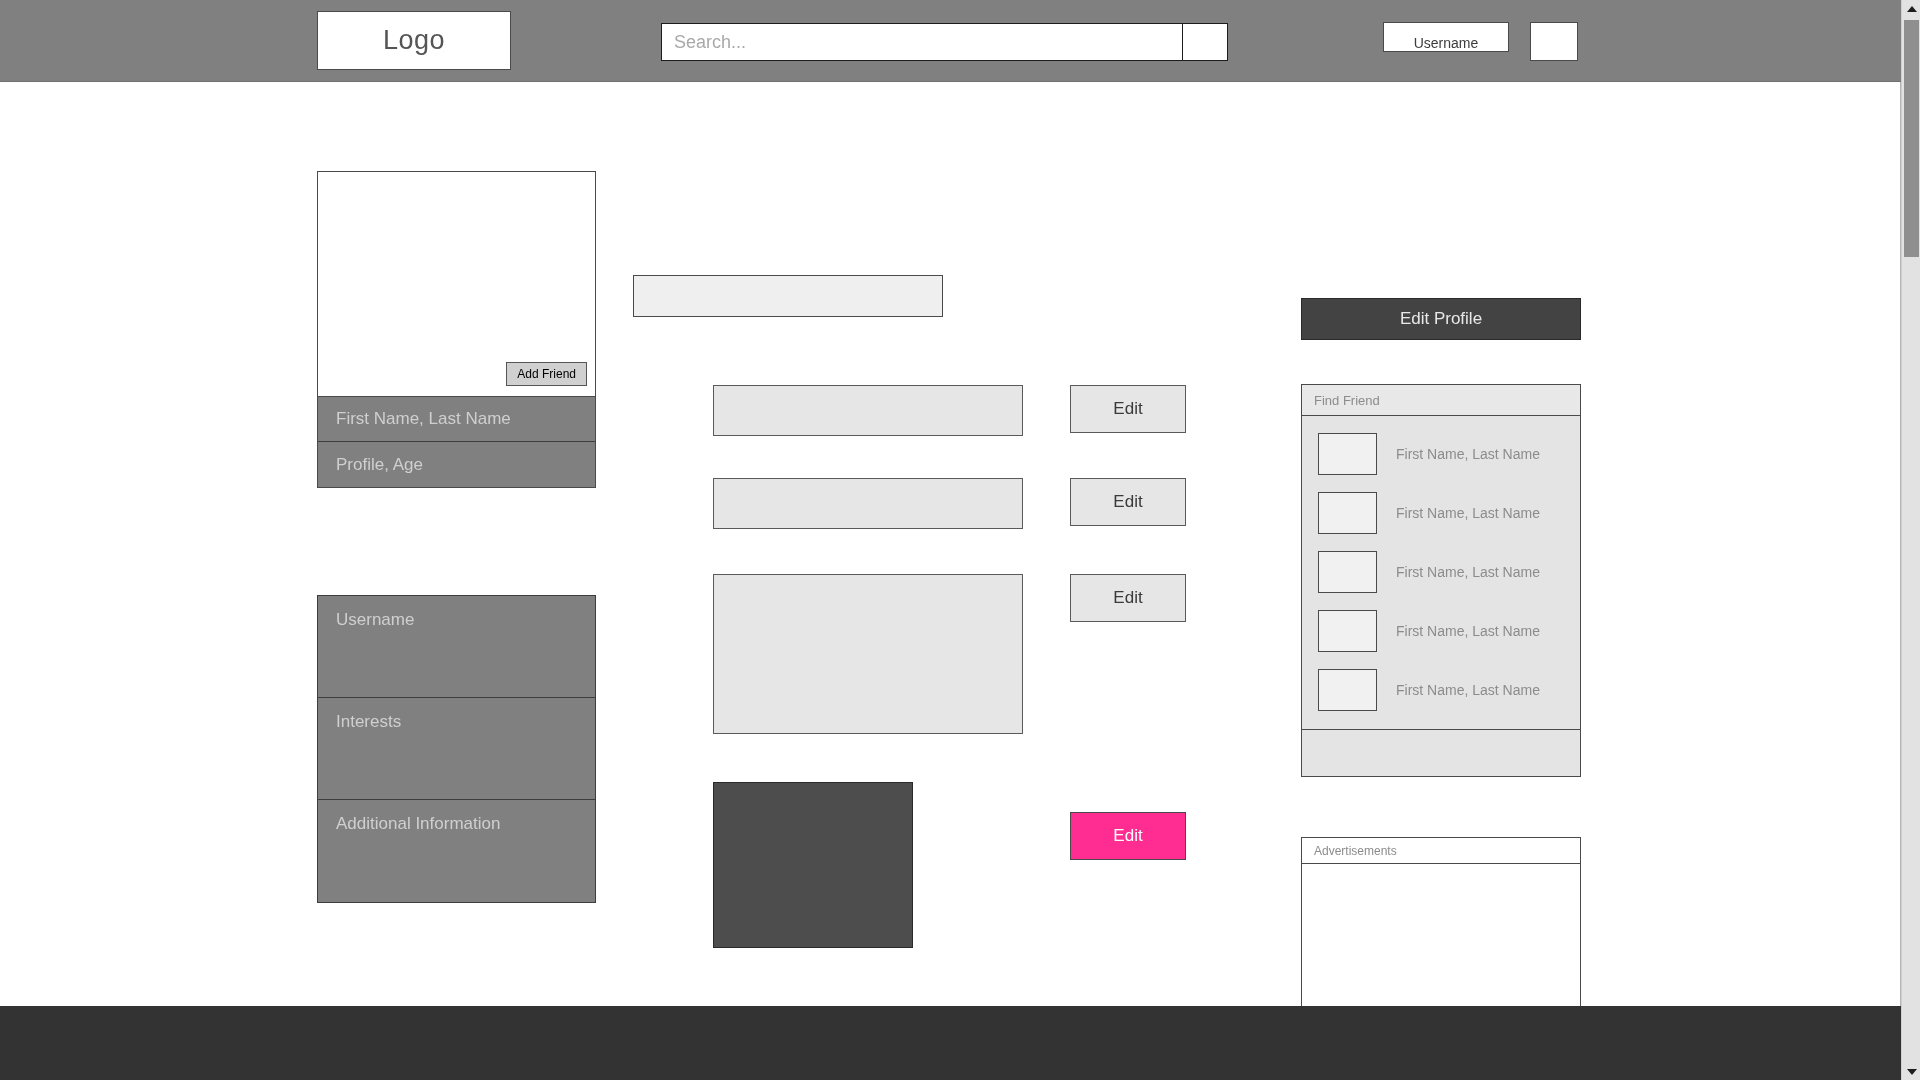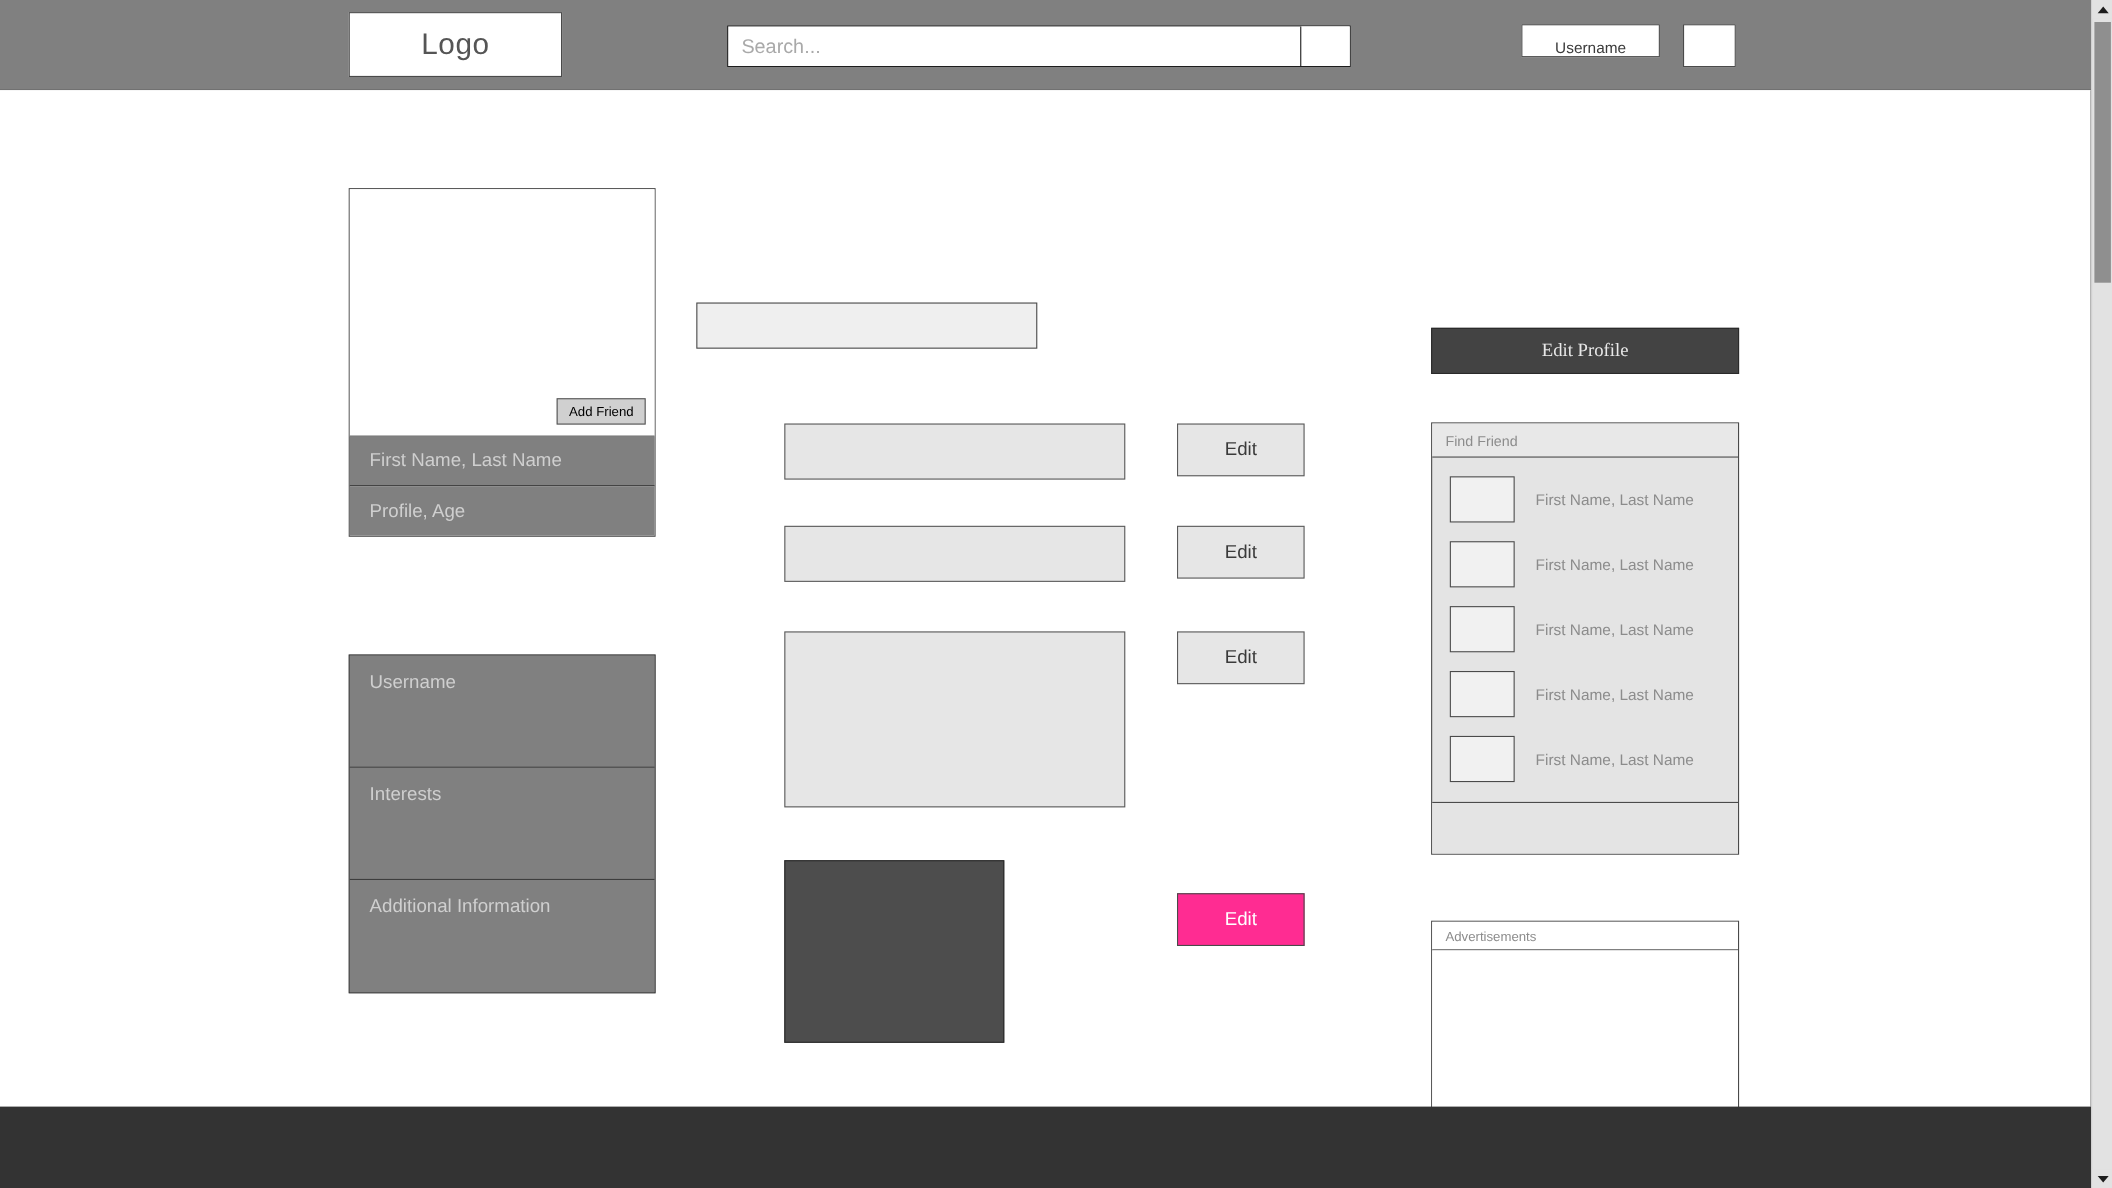--- a/index.html
+++ b/index.html
@@ -215,21 +215,21 @@
   
   .edit-profile-btn {
     position: absolute;
     left: 1301px; top: 216px;
     width: 280px; height: 42px;
     background: #434343;
     border: 1px solid #2a2a2a;
     color: #e8e8e8;
     font-size: 17px;
     cursor: pointer;
-    font-family: Liberation Serif, serif;
+    font-family: Liberation Sans, sans-serif;
   }
 
   .find-friend-panel {
     position: absolute;
     left: 1301px; top: 302px;
     width: 280px;
     border: 1px solid #4a4a4a;
     background: #e4e4e4;
   }
   .panel-header {

